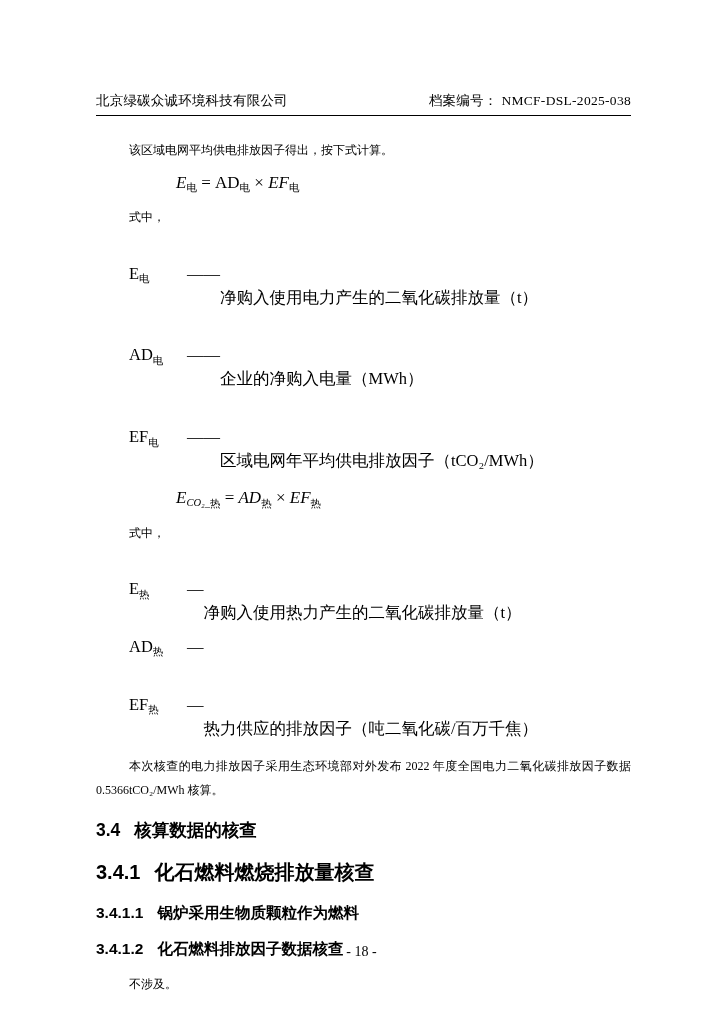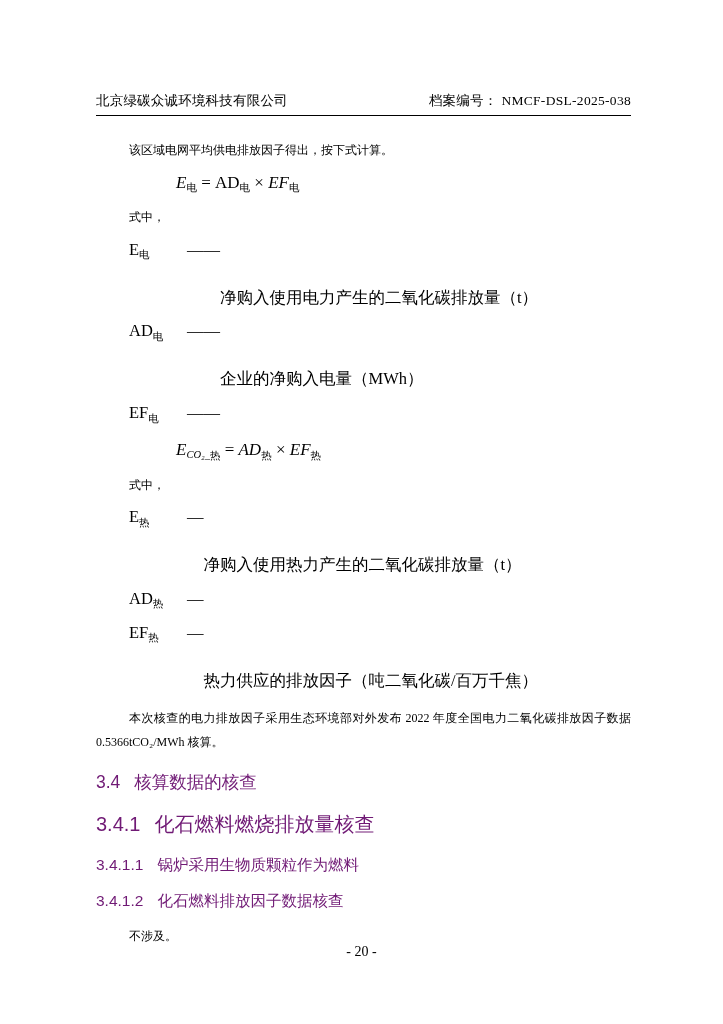--- a/index.html
+++ b/index.html
@@ -84,40 +84,40 @@
   }
   
   .deflist {
     margin: 0;
   }
   .defline {
     font-size: 16.5px;
     line-height: 2.05;
     padding-left: 33px;
     display: flex;
-    align-items: flex-start;
+    align-items: center;
   }
   .defline .sym {
     font-family: "Liberation Serif", serif;
     min-width: 58px;
     display: inline-block;
     white-space: nowrap;
   }
   .defline .dash {
     white-space: pre;
   }
   .defline .txt {
     white-space: nowrap;
   }
   
   h2.h2, h3.h3, h4.h4 {
     font-family: "Liberation Sans", sans-serif;
-    font-weight: normal;
+    font-weight: bold;
     margin: 0;
-    color: #701a75;
+    color: #000000;
   }
   h2.h2 {
     font-size: 17.5px;
     line-height: 2.0;
     margin-top: 10px;
   }
   h3.h3 {
     font-size: 20px;
     line-height: 2.05;
     margin-top: 4px;
@@ -180,20 +180,21 @@
         <span class="txt cjk">净购入使用电力产生的二氧化碳排放量（t）</span>
       </div>
       <div class="defline">
         <span class="sym"><span>AD</span><span class="sub cjk">电</span></span>
         <span class="dash">——</span>
         <span class="txt cjk">企业的净购入电量（MWh）</span>
       </div>
       <div class="defline">
         <span class="sym"><span>EF</span><span class="sub cjk">电</span></span>
         <span class="dash">——</span>
+        <span class="txt cjk">区域电网年平均供电排放因子（tCO₂/MWh）</span>
       </div>
     </div>
 
 
     <div class="formula">
       <span>E</span><span class="sub-i">CO₂_</span><span class="sub cjk">热</span>
       <span class="up">=</span>
       <span>AD</span><span class="sub cjk">热</span>
       <span class="up">×</span>
       <span>EF</span><span class="sub cjk">热</span>
@@ -235,15 +236,15 @@
 
     <h4 class="h4">
       <span class="hnum">3.4.1.2</span><span class="cjk">化石燃料排放因子数据核查</span>
     </h4>
 
     <p class="body indent cjk">不涉及。</p>
 
   </div>
 
   <div class="footer">
-    <span>- 20 -</span>
+    <span>- 18 -</span>
   </div>
 </div>
 
 </body></html>

